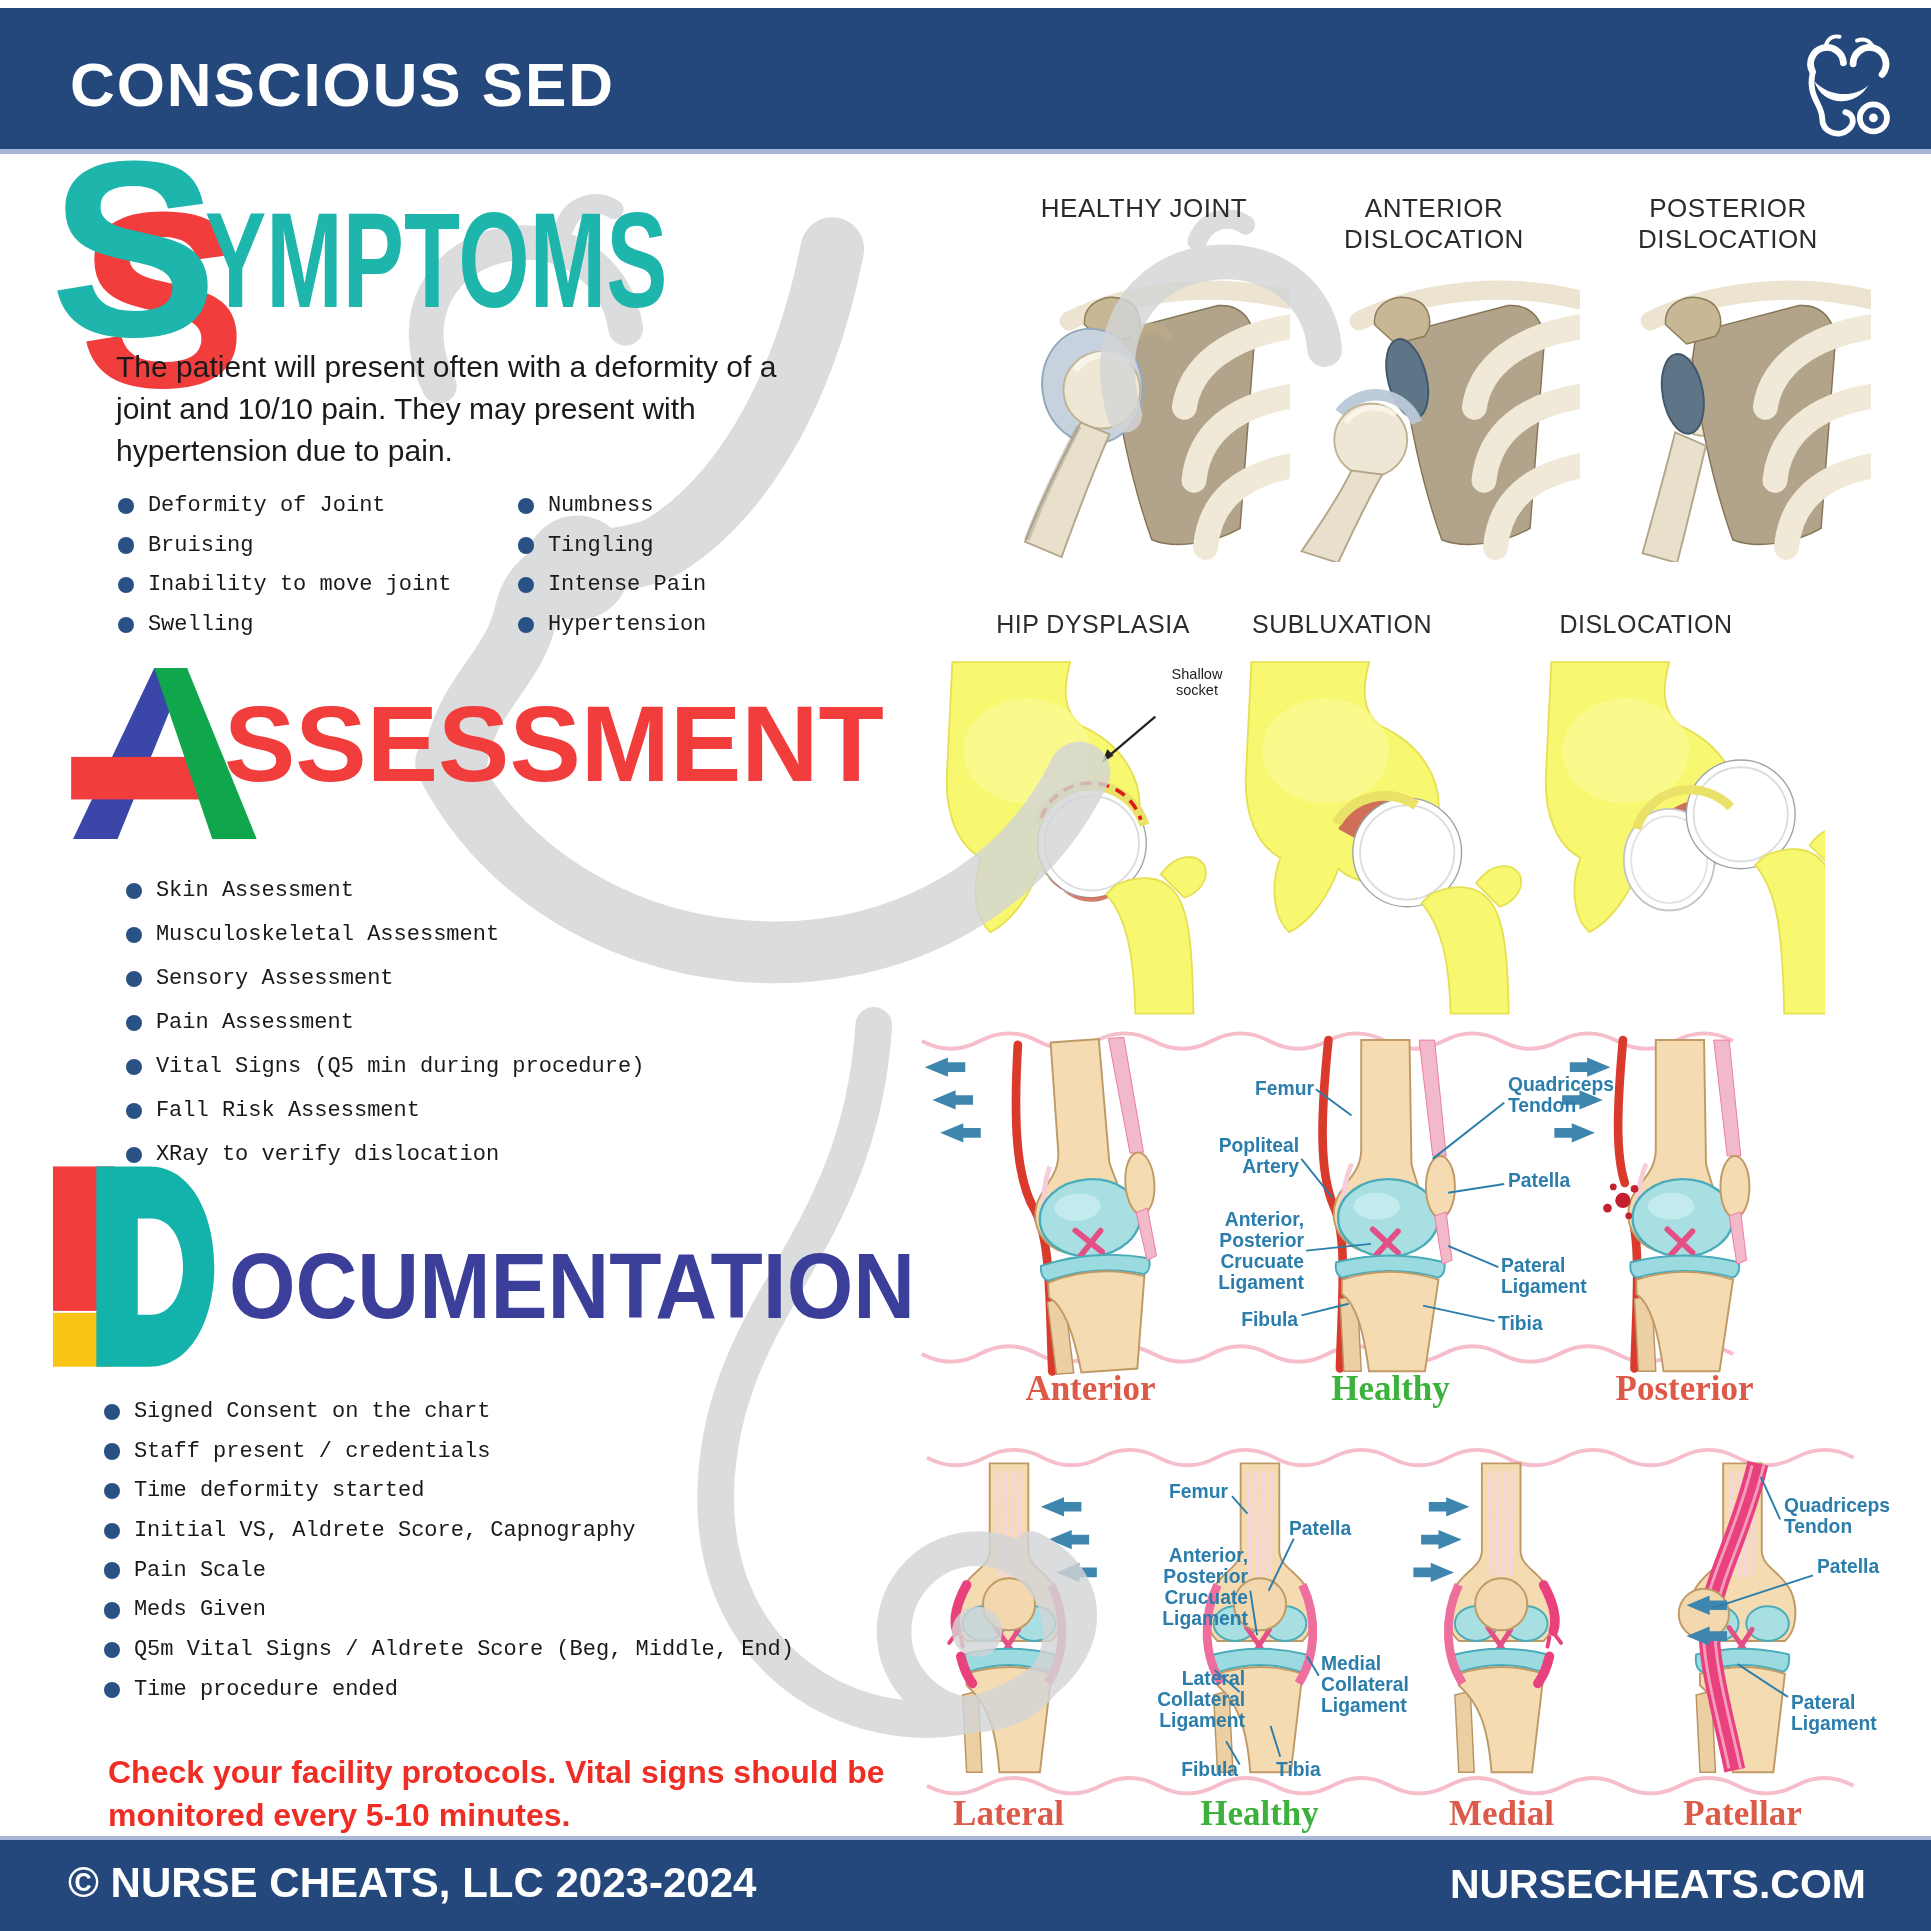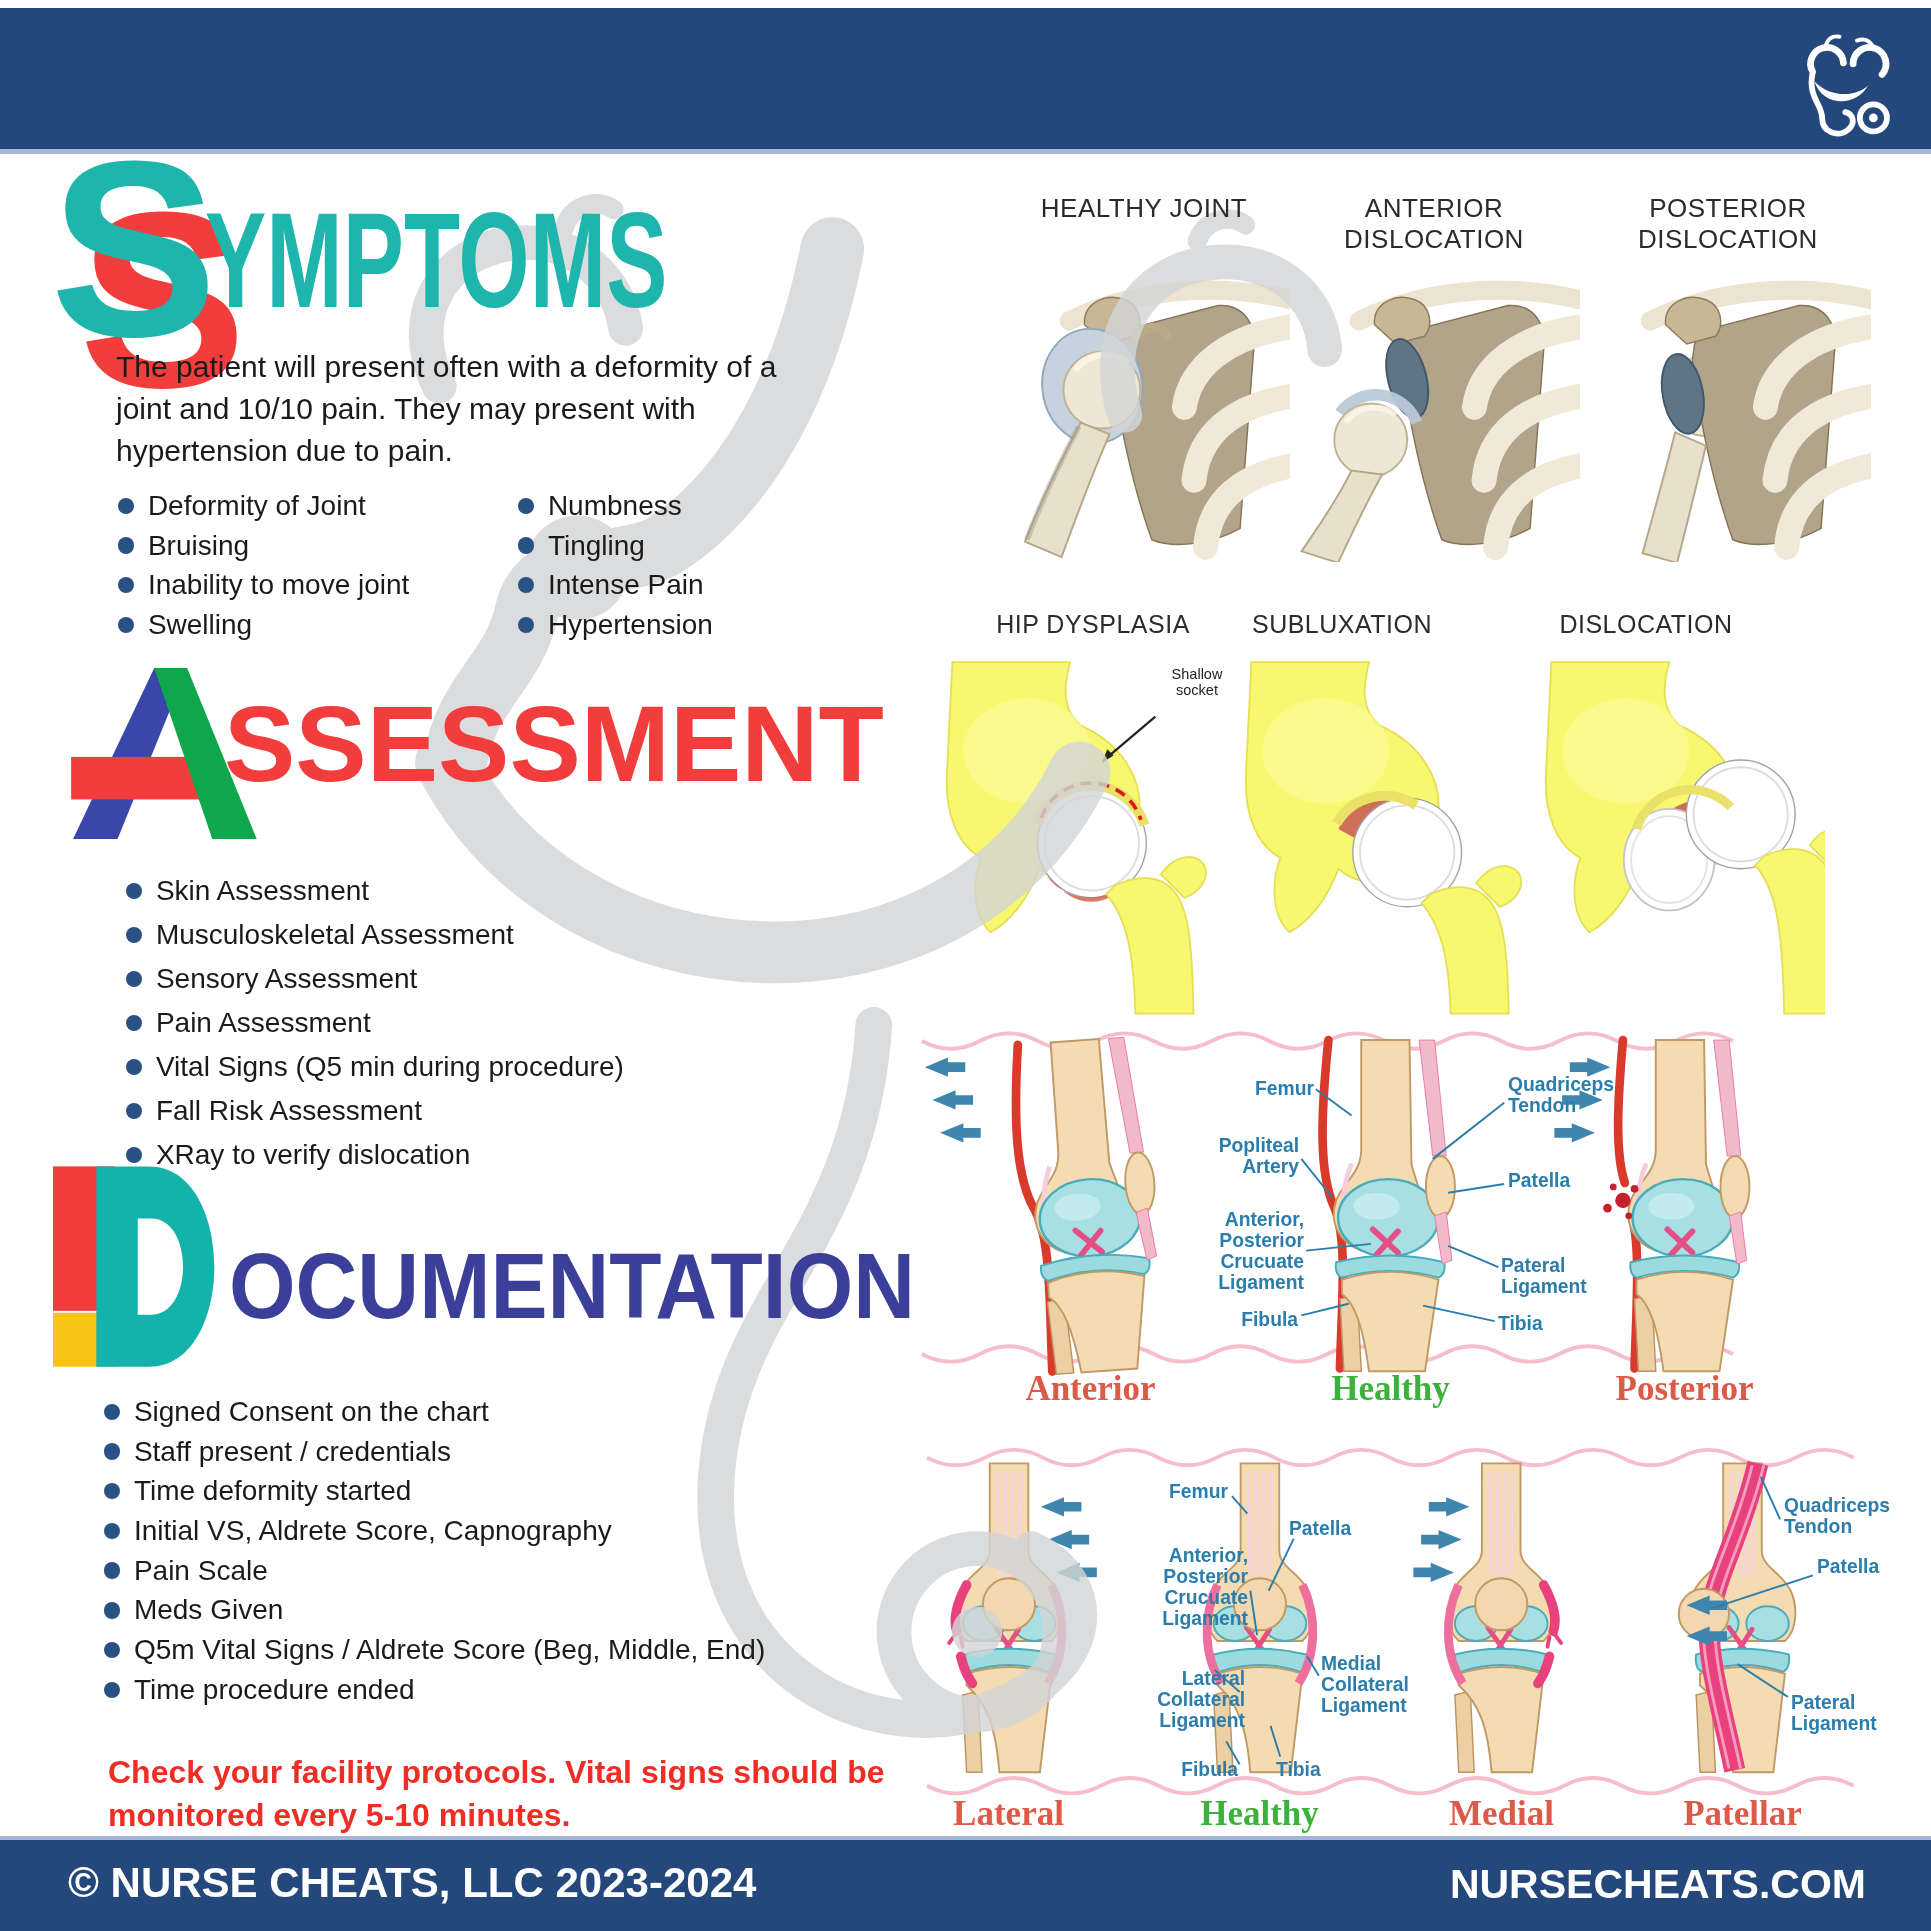--- a/index.html
+++ b/index.html
@@ -10,39 +10,40 @@
   
   .bar{left:0;width:1931px;background:#24487c;z-index:5;}
   #topbar{top:7.7px;height:141px;border-bottom:5.8px solid #a6b6d6;}
   #botbar{top:1836px;height:95px;border-top:4.8px solid #a6b6d6;}
   .bartext{color:#fff;font-weight:bold;}
   
   .bigS{font-size:251px;font-weight:bold;line-height:1;z-index:4;}
   .wordrest{font-weight:bold;z-index:4;transform-origin:left top;}
   
   .blist{display:flex;flex-direction:column;z-index:4;}
-  .bi{display:flex;align-items:flex-start;font-size:28px;line-height:32px;}
+  .bi{display:flex;align-items:flex-start;font-size:22px;line-height:32px;font-family:Liberation Mono, monospace;}
   .dot{width:16.4px;height:16.4px;border-radius:50%;background:#2a5183;margin:7.7px 13.5px 0 0;flex-shrink:0;}
   
   .flabel{font-size:19.3px;line-height:21px;font-weight:bold;color:#2b7dab;z-index:4;}
   .ra{text-align:right;}
   .cap{font-family:"Liberation Serif",serif;font-weight:bold;font-size:35px;text-align:center;z-index:4;}
   .ftitle{font-size:26px;letter-spacing:0.5px;color:#2b2b2b;text-align:center;z-index:4;}
   .fig{z-index:2;}
   #watermark{z-index:3;pointer-events:none;opacity:.82;}
   .lab-z{z-index:4;}
   #warning{color:#ee2d24;font-weight:bold;font-size:32px;line-height:1.35;z-index:4;}
   #intro{font-size:30px;line-height:42px;z-index:4;}
 </style>
 </head>
 <body>
 
 <div id="poster">
 
   <div class="abs bar" id="topbar">
+    <div class="abs bartext" style="left:70px;top:41px;font-size:62px;letter-spacing:1.9px;">CONSCIOUS SED</div>
     <svg class="abs" style="left:1778px;top:21px;" width="127" height="116" viewBox="0 0 120 120">
       <g fill="none" stroke="#ffffff" stroke-linecap="round">
         <path d="M44,16 q4,-10 14,-8" stroke-width="4"></path>
         <path d="M76,12 q10,-4 16,5" stroke-width="4"></path>
         <path d="M30,44 a17,17 0 1 1 32,-9" stroke-width="7"></path>
         <path d="M72,36 a17,17 0 1 1 30,11" stroke-width="7"></path>
         <path d="M32,54 C40,80 74,82 88,58 C74,72 46,70 32,54 Z" fill="#ffffff" stroke="none"></path>
         <path d="M30,46 C25,70 40,78 40,92 C40,107 57,113 67,104 C75,97 72,88 64,86" stroke-width="6"></path>
         <circle cx="93" cy="92" r="14" stroke-width="6"></circle>
         <circle cx="93" cy="92" r="4.5" fill="#ffffff" stroke="none"></circle>

